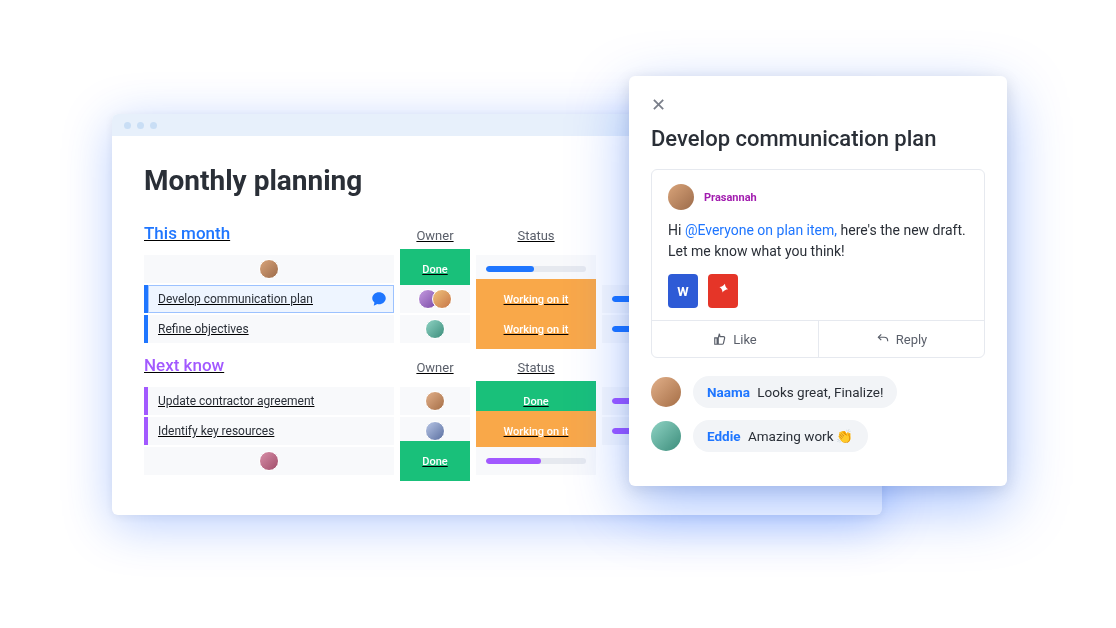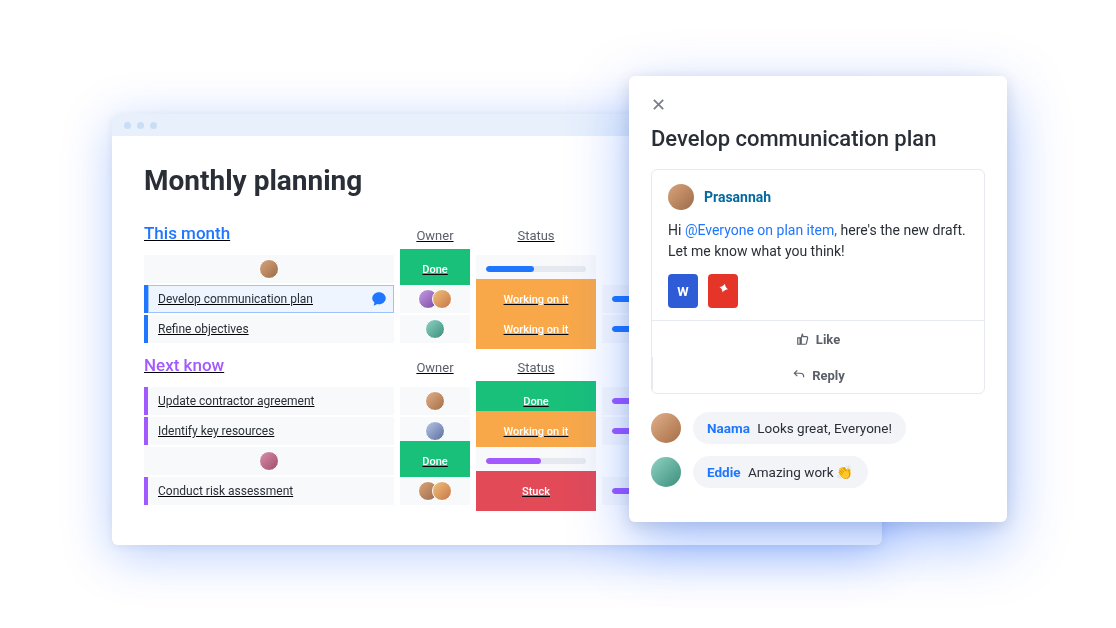--- a/index.html
+++ b/index.html
@@ -61,28 +61,28 @@
   padding: 20px 22px 22px 22px;
 }
 .close-row { height: 20px; }
 .close-x { font-size: 18px; color: #7a7f8a; cursor: pointer; line-height: 1; }
 .panel-title { font-size: 22px; font-weight: 500; color: #2a2f37; margin-top: 10px; margin-bottom: 18px; }
 
 .comment-card { border: 1px solid #e6e9ef; border-radius: 6px; overflow: hidden; margin-bottom: 18px; }
 .cc-body { padding: 14px 16px 12px 16px; }
 .cc-head { display: flex; align-items: center; gap: 10px; margin-bottom: 10px; }
 .cc-head .av { width: 26px; height: 26px; border-radius: 50%; }
-.cc-name { font-size: 14px; font-weight: 700; color: #0369a1; }
+.cc-name { font-size: 11px; font-weight: 700; color: #a21caf; }
 .cc-text { font-size: 14px; color: #2a2f37; line-height: 1.5; margin-bottom: 12px; }
 .mention { color: #1f76ff; }
 .attachments { display: flex; gap: 10px; }
 .attach { width: 30px; height: 34px; border-radius: 4px; display: flex; align-items: center; justify-content: center; color: #fff; font-weight: 700; font-size: 13px; }
 .attach.word { background: #2e5bd6; }
 .attach.pdf { background: #e53528; }
-.cc-actions { display: grid; grid-template-columns: 1fr; border-top: 1px solid #e6e9ef; font-weight: bold; }
+.cc-actions { display: grid; grid-template-columns: 1fr 1fr; border-top: 1px solid #e6e9ef; }
 .cc-btn { height: 36px; display: flex; align-items: center; justify-content: center; gap: 6px; font-size: 13px; color: #5a5f6a; cursor: pointer; }
 .cc-btn + .cc-btn { border-left: 1px solid #e6e9ef; }
 
 .reply-row { display: flex; align-items: center; gap: 12px; margin-bottom: 12px; }
 .reply-row .av { width: 30px; height: 30px; border-radius: 50%; flex-shrink: 0; }
 .reply-bubble { background: #f2f4f7; border-radius: 16px; padding: 8px 14px; font-size: 13.5px; color: #2a2f37; }
 .reply-name { font-weight: 700; color: #1f76ff; margin-right: 4px; }
 
 
 .av { background: #ddd; display: inline-block; }
@@ -200,35 +200,20 @@
             <div class="owner-cell">
               <span class="av a7"></span>
             </div>
             <div class="status-cell status-done">Done</div>
             <div class="timeline-cell">
               <div class="tl-track">
                 <div class="tl-fill" style="left: 0%; width: 55%; background: rgb(162, 89, 255);"></div>
               </div>
             </div>
           </div>
-          <div class="row">
-            <div class="task-cell purple">
-              <span>Conduct risk assessment</span>
-            </div>
-            <div class="owner-cell">
-              <span class="av a1"></span>
-              <span class="av a3"></span>
-            </div>
-            <div class="status-cell status-stuck">Stuck</div>
-            <div class="timeline-cell">
-              <div class="tl-track">
-                <div class="tl-fill" style="left: 0%; width: 55%; background: rgb(162, 89, 255);"></div>
-              </div>
-            </div>
-          </div>
         </div>
       </div>
   </div>
 </div>
 
 <div class="side-panel">
   <div class="close-row">
     <span class="close-x">✕</span>
   </div>
   <div class="panel-title">Develop communication plan</div>
@@ -264,20 +249,20 @@
             <path d="M4 9h10a6 6 0 016 6v1"></path>
           </svg>
         <span>Reply</span>
       </div>
     </div>
   </div>
 
   <div id="replies-mount">
       <div class="reply-row">
         <span class="av a5"></span>
-        <div class="reply-bubble"><span class="reply-name">Naama</span><span> Looks great, Everyone!</span></div>
+        <div class="reply-bubble"><span class="reply-name">Naama</span><span> Looks great, Finalize!</span></div>
       </div>
       <div class="reply-row">
         <span class="av a4"></span>
         <div class="reply-bubble"><span class="reply-name">Eddie</span><span> Amazing work 👏</span></div>
       </div>
     </div>
 </div>
 
 </body></html>

